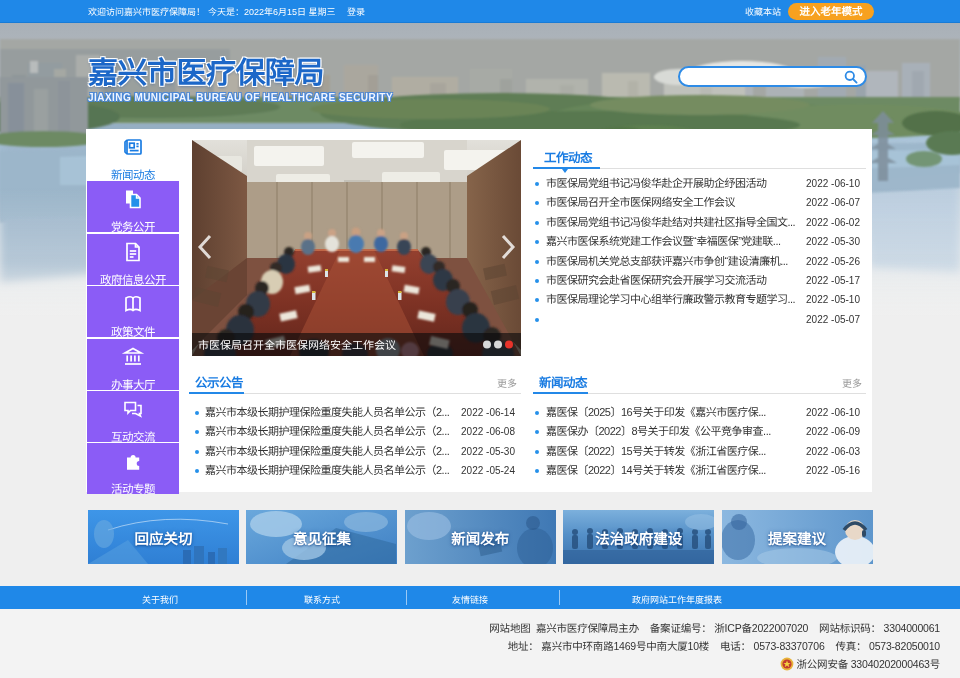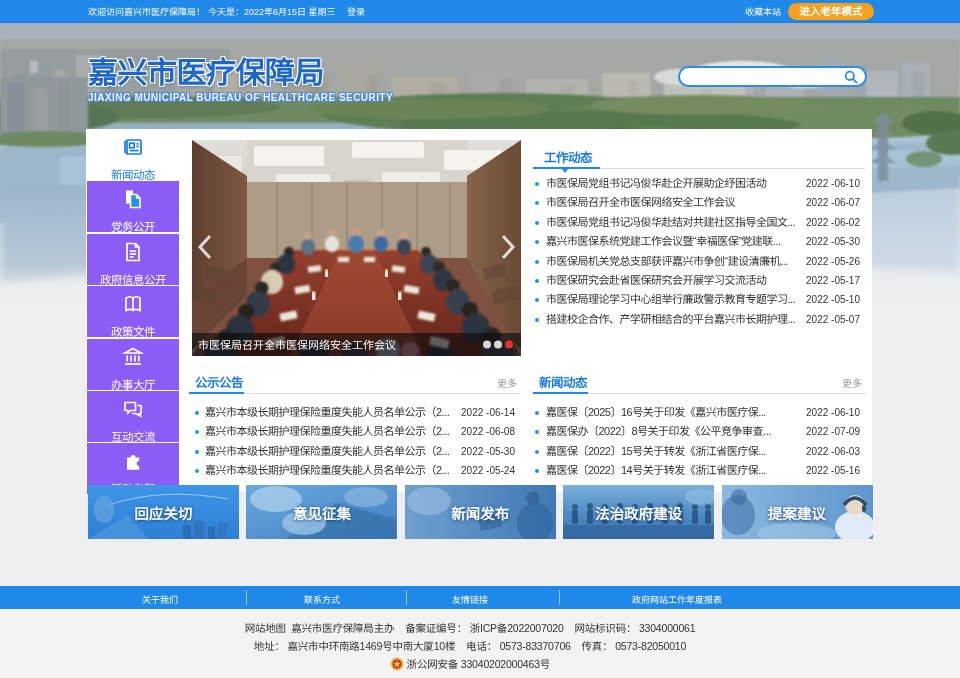--- a/index.html
+++ b/index.html
@@ -39,29 +39,29 @@
 .sblue{position:absolute;left:0;bottom:0;height:2px;background:#2388e8}
 .sarr{position:absolute;bottom:-4px;width:0;height:0;border-left:3.5px solid transparent;border-right:3.5px solid transparent;border-top:4px solid #2388e8}
 ul.news{list-style:none}
 ul.news li{position:relative;height:19.4px;line-height:19.4px;font-size:11px;letter-spacing:-0.5px;color:#333;padding-left:13px;white-space:nowrap}
 ul.news li .t{display:block;margin-right:70px;overflow:hidden;height:19.4px}
 ul.news li i{position:absolute;left:2px;top:8px;width:4px;height:4px;border-radius:50%;background:#2590ea}
 .lcol ul.news li{padding-left:16px}
 .lcol ul.news li i{left:6px}
 ul.news li .dt{position:absolute;right:6px;top:0;color:#333;font-size:10px;letter-spacing:0}
 
-.card{position:absolute;top:485px;width:151px;height:54px;overflow:hidden}
+.card{position:absolute;top:510px;width:151px;height:54px;overflow:hidden}
 .card .ct{position:absolute;left:0;top:0;width:100%;height:100%;display:flex;align-items:center;justify-content:center;color:#fff;font-weight:bold;font-size:14.5px;letter-spacing:0;text-shadow:0 1px 2px rgba(10,60,130,.65),0 0 4px rgba(10,60,130,.4)}
 .card.c4 .ct{font-size:14.5px}
 
 #fnav{position:absolute;left:0;top:586px;width:960px;height:23px;background:#1f88e8;color:#fff;font-size:9px}
 #fnav span{position:absolute;top:7px}
 #fnav i{position:absolute;top:4px;width:1px;height:15px;background:rgba(255,255,255,.55)}
 #footer{position:absolute;left:0;top:609px;width:960px;height:69px;background:#f3f3f3;font-size:10.5px;letter-spacing:-0.2px;color:#333}
-#footer div{position:absolute;width:940px;text-align:center}
+#footer div{position:absolute;width:940px;text-align:right}
 </style>
 </head>
 <body>
 
 <div id="topbar">
   <span style="left:88px">欢迎访问嘉兴市医疗保障局！</span>
   <span style="left:208px">今天是：2022年6月15日 星期三</span>
   <span style="left:347px">登录</span>
   <span style="left:745px">收藏本站</span>
   <div id="oldbtn">进入老年模式</div>
@@ -443,21 +443,20 @@
         <span class="t">市医保研究会赴省医保研究会开展学习交流活动</span>
         <span class="dt">2022 -05-17</span>
       </li>
   <li>
         <i></i>
         <span class="t">市医保局理论学习中心组举行廉政警示教育专题学习...</span>
         <span class="dt">2022 -05-10</span>
       </li>
   <li>
         <i></i>
-        <span class="t">搭建校企合作、产学研相结合的平台嘉兴市长期护理...</span>
         <span class="dt">2022 -05-07</span>
       </li>
  </ul>
 </div>
 
 <div class="sect lcol" style="left:189px;top:366px;width:332px">
  <div class="shead">
    <div class="stitle" style="left:6px">公示公告</div>
    <div class="more">更多</div>
    <div class="sline"></div>
@@ -496,21 +495,21 @@
  </div>
  <ul class="news" style="margin-top:9px">
   <li>
         <i></i>
         <span class="t">嘉医保〔2025〕16号关于印发《嘉兴市医疗保...</span>
         <span class="dt">2022 -06-10</span>
       </li>
   <li>
         <i></i>
         <span class="t">嘉医保办〔2022〕8号关于印发《公平竞争审查...</span>
-        <span class="dt">2022 -07-09</span>
+        <span class="dt">2022 -06-09</span>
       </li>
   <li>
         <i></i>
         <span class="t">嘉医保〔2022〕15号关于转发《浙江省医疗保...</span>
         <span class="dt">2022 -06-03</span>
       </li>
   <li>
         <i></i>
         <span class="t">嘉医保〔2022〕14号关于转发《浙江省医疗保...</span>
         <span class="dt">2022 -05-16</span>

